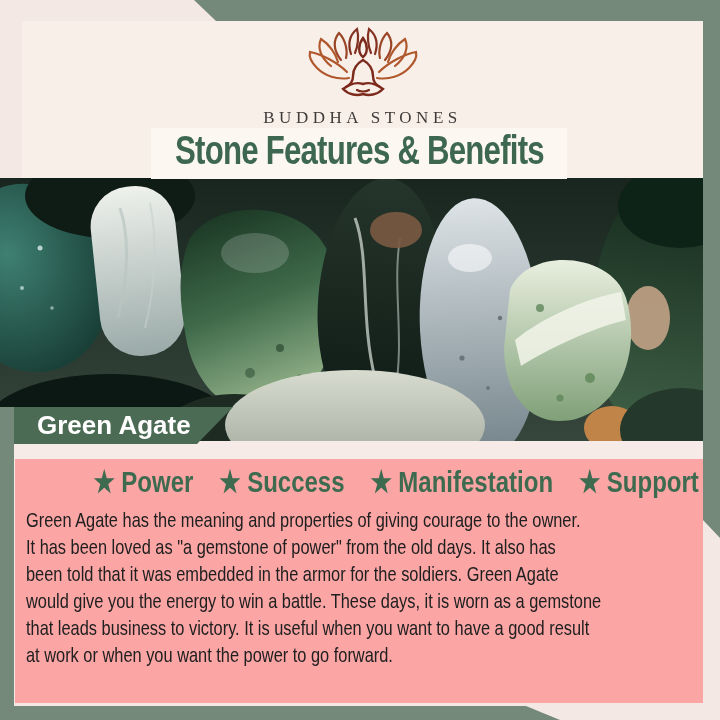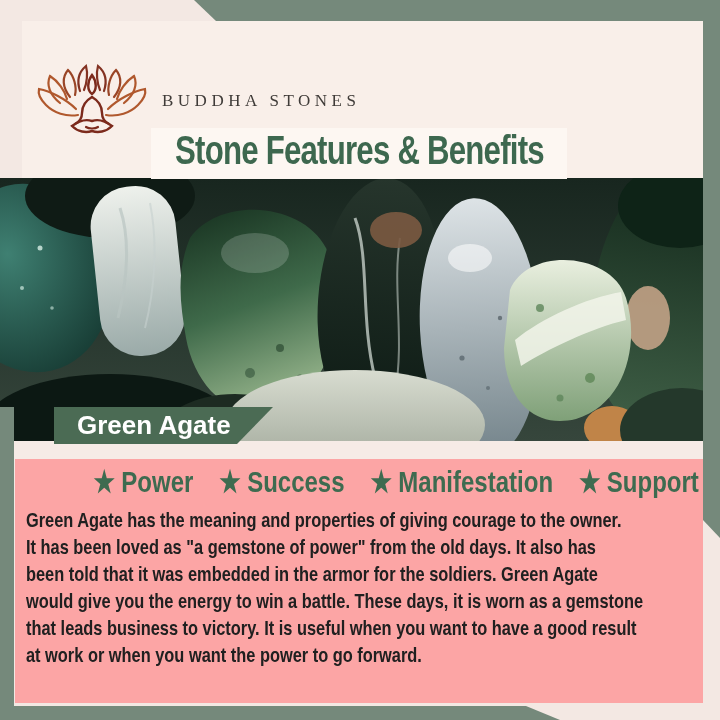--- a/index.html
+++ b/index.html
@@ -11,52 +11,52 @@
   .band-top{left:0;top:0;width:720px;height:21px;
     clip-path:polygon(194px 0,720px 0,720px 21px,216px 21px);}
   .band-right{right:0;top:0;width:17px;height:538px;
     clip-path:polygon(0 0,100% 0,100% 100%,0 calc(100% - 18px));}
   .band-left{left:0;top:407px;width:14px;height:313px;}
   .band-bottom{left:0;top:706px;width:560px;height:14px;
     clip-path:polygon(0 0,calc(100% - 34px) 0,100% 100%,0 100%);}
 
   
   .card-top{position:absolute;left:22px;top:21px;width:681px;height:158px;
-    background:#f9efe9;z-index:1;display:flex;flex-direction:row;align-items:center;}
+    background:#f9efe9;z-index:1;display:flex;flex-direction:column;align-items:center;}
   .logo{margin-top:5px;width:140px;height:80px;}
   .brand{margin-top:2px;font-family:"Liberation Serif",serif;font-size:17px;
     letter-spacing:4.5px;color:#3f3b38;white-space:nowrap;}
 
   .heading-strip{position:absolute;left:151px;top:128px;width:416px;height:51px;
     background:#fdf7f2;z-index:2;display:flex;align-items:flex-start;justify-content:center;}
   .heading-strip span{font-size:40px;font-weight:bold;color:#3d684f;letter-spacing:-1px;
     white-space:nowrap;transform:scaleX(0.78);}
 
   
   .photo{position:absolute;left:0;top:178px;width:704px;height:263px;z-index:1;}
   .photo svg{display:block;width:100%;height:100%;}
 
   
   .stone-banner{position:absolute;left:14px;top:407px;width:219px;height:37px;
     background:#4b6b54;z-index:4;
-    clip-path:polygon(0 0,100% 0,calc(100% - 36px) 100%,0 100%);margin-left:40px;}
+    clip-path:polygon(0 0,100% 0,calc(100% - 36px) 100%,0 100%);}
   .stone-banner span{display:block;padding-left:23px;line-height:37px;font-size:26px;
     font-weight:bold;color:#ffffff;white-space:nowrap;}
 
   .cream-strip{position:absolute;left:0;top:441px;width:704px;height:19px;
     background:#f6ebe6;z-index:2;}
 
   
   .panel{position:absolute;left:15px;top:459px;width:688px;height:244px;
     background:#fca5a5;z-index:4;overflow:hidden;}
   .benefits{padding-top:7px;height:32px;line-height:32px;text-align:center;
     color:#3e6b50;font-weight:bold;font-size:30px;white-space:nowrap;transform:scaleX(0.8);}
   .benefit-item{margin:0 12px;}
   .benefit-item .star{margin-right:8px;}
-  .description{margin:8px 0 0 11px;color:#202020;font-weight:bold;font-size:21px;}
+  .description{margin:8px 0 0 11px;color:#202020;font-weight:normal;font-size:21px;}
   .description .line{white-space:nowrap;line-height:27px;height:27px;
     transform:scaleX(0.78);transform-origin:0 50%;}
 </style>
 </head>
 <body>
 
 <div class="canvas">
 
   <div class="band band-top"></div>
   <div class="band band-right"></div>

